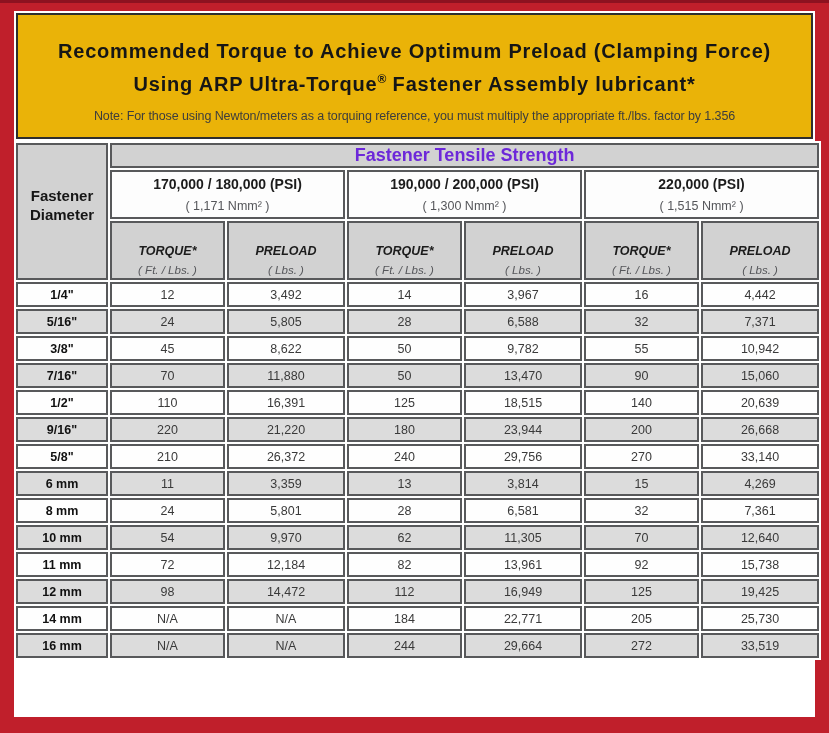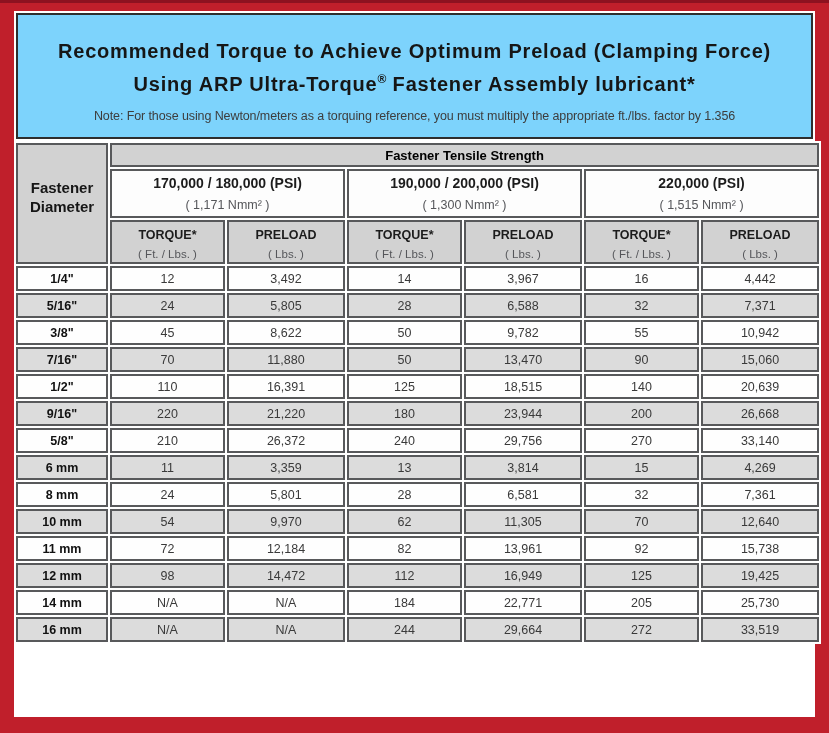--- a/index.html
+++ b/index.html
@@ -16,21 +16,21 @@
   .panel {
     position: absolute;
     left: 14px; top: 11px;
     width: 801px; height: 706px;
     background: #ffffff;
   }
   .title-box {
     margin: 2px;
     height: 126px;
     border: 2px solid #2e2e2e;
-    background: #7dd3fc;
+    background: #eab308;
     text-align: center;
     padding-top: 22px;
   }
   .title {
     font-size: 20px;
     font-weight: bold;
     color: #161616;
     letter-spacing: 0.8px;
     line-height: 28px;
   }
@@ -61,28 +61,28 @@
   }
   td.corner div {
     font-size: 15px;
     font-weight: bold;
     color: #161616;
     line-height: 19px;
   }
   td.group {
     background: #d2d2d2;
     height: 24px;
-    font-size: 13px;
+    font-size: 18px;
     font-weight: bold;
-    color: #000000;
+    color: #6d28d9;
   }
   td.psi-cell { background: #fdfdfd; height: 49px; padding-top: 0; }
   .psi { font-size: 14px; font-weight: bold; color: #1c1c1c; line-height: 20px; }
   .nmm { font-size: 12.5px; color: #55565a; line-height: 20px; margin-top: 2px; }
-  td.sub-cell { background: #d2d2d2; height: 44px; padding-top: 3px; }
+  td.sub-cell { background: #d2d2d2; height: 44px; padding-top: 19px; font-style: italic; }
   .sub { font-size: 12.5px; font-weight: bold; color: #1c1c1c; line-height: 19px; }
   .unit { font-size: 11.5px; color: #55565a; line-height: 16px; margin-top: 1px; }
   tbody.rows td { height: 25px; font-size: 12.5px; color: #3a3a3a; }
   tbody.rows td.dia { font-weight: bold; color: #111111; }
   tbody.rows tr:nth-child(odd) td { background: #fefefe; }
   tbody.rows tr:nth-child(even) td { background: #dcdcdc; }
 </style>
 </head>
 <body>
 

